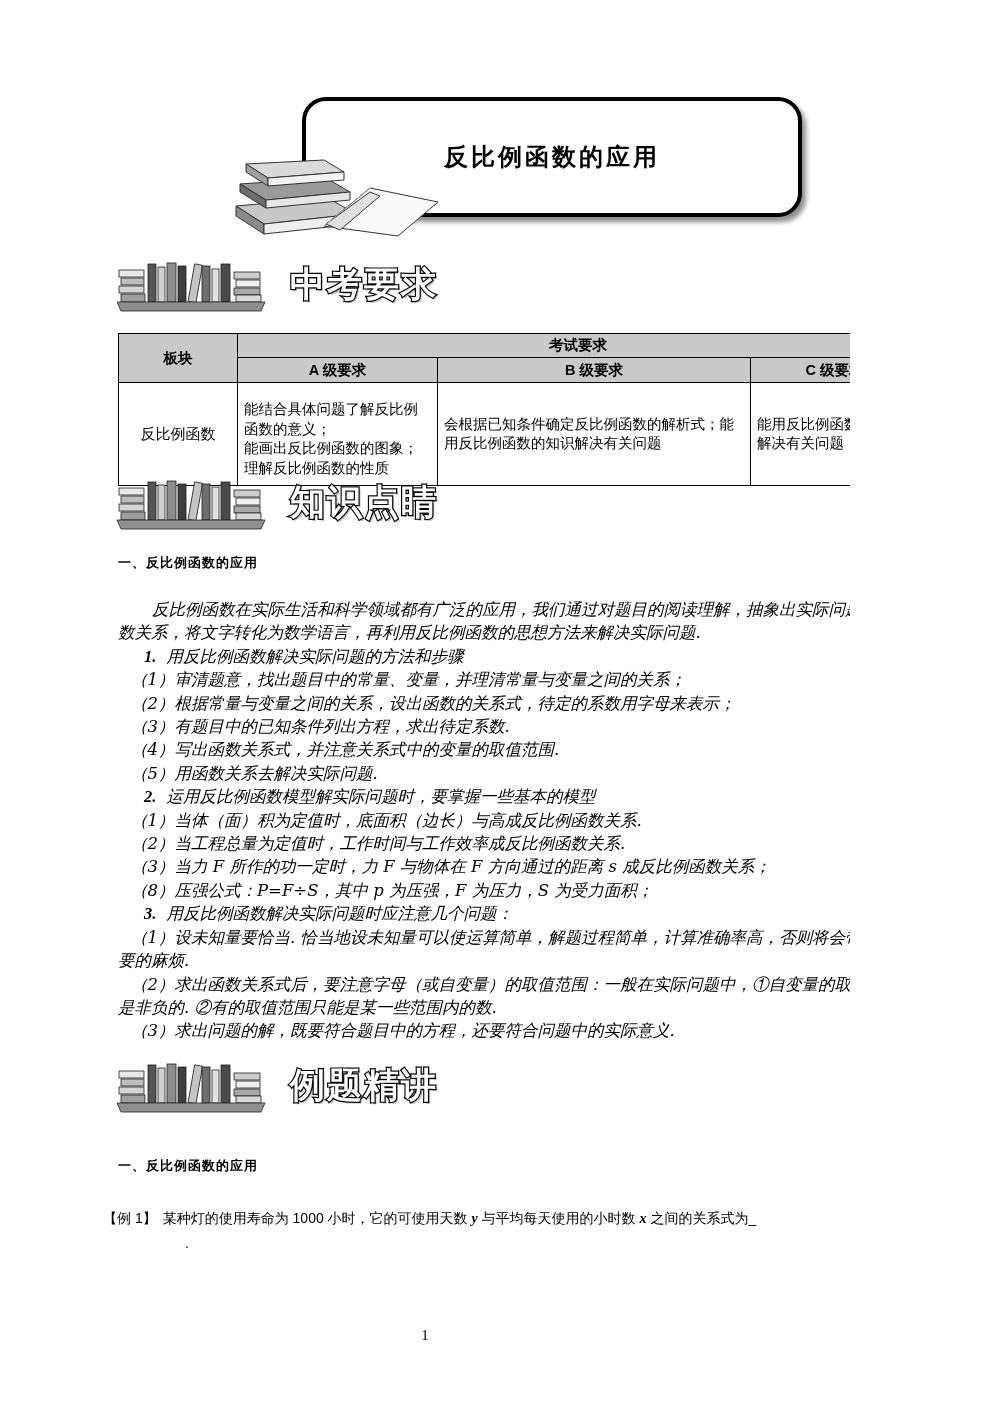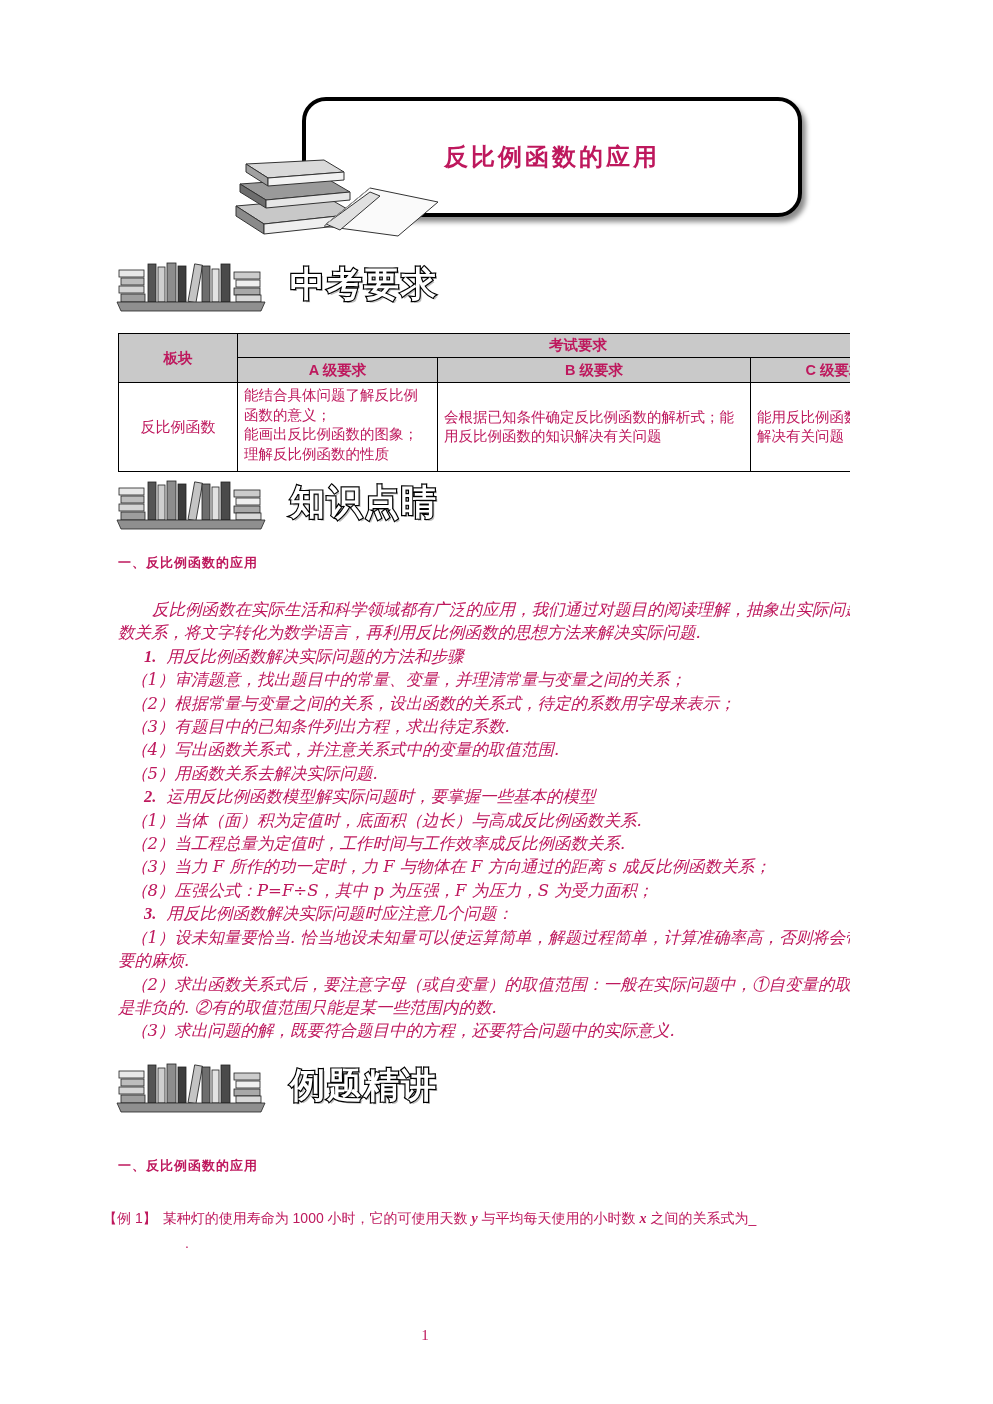--- a/index.html
+++ b/index.html
@@ -1,18 +1,18 @@
 <!DOCTYPE html>
 <html><head>
 <meta charset="utf-8">
 <style>
   html,body{margin:0;padding:0;background:#fff;}
   .page{
     position:relative; width:850px; height:1404px; background:#ffffff;
-    font-family:"DejaVu Serif", serif; color:#be185d; overflow:hidden;
+    font-family:"DejaVu Serif", serif; color:#000000; overflow:hidden;
   }
   
   .title-box{
     position:absolute; left:302px; top:97px; width:492px; height:112px;
     background:#fff; border:4px solid #000; border-radius:24px;
     box-shadow:4px 5px 5px rgba(0,0,0,0.45);
     display:flex; align-items:center; justify-content:center; z-index:1;
   }
   .title-box .title-text{
     font-family:"Liberation Sans", sans-serif; font-weight:bold;
@@ -34,21 +34,21 @@
     position:absolute; left:118px; top:333px; width:800px;
     border-collapse:collapse; table-layout:fixed;
     font-family:"Liberation Sans", sans-serif; font-size:14.5px;
   }
   .exam-table th,.exam-table td{ border:1.5px solid #000; padding:1px 6px; }
   .exam-table th{ background:#c9c9c9; font-weight:bold; text-align:center; }
   .exam-table .r1 th{ height:21px; }
   .exam-table .r2 th{ height:22px; }
   .exam-table td{ height:84px; line-height:19.5px; vertical-align:middle; text-align:left; }
   .exam-table td.module{ text-align:center; font-size:15px; }
-  .exam-table td.pre{ white-space:pre-line; vertical-align:top; padding-top:3px; }
+  .exam-table td.pre{ white-space:pre-line; vertical-align:top; padding-top:17px; }
   
   .sub-heading{
     position:absolute; left:118px;
     font-family:"Liberation Sans", sans-serif; font-weight:bold; font-size:13px; letter-spacing:1px;
   }
   #k-heading{ top:554px; }
   #e-heading{ top:1157px; }
   
   .knowledge{
     position:absolute; left:118px; top:598px; width:800px;

